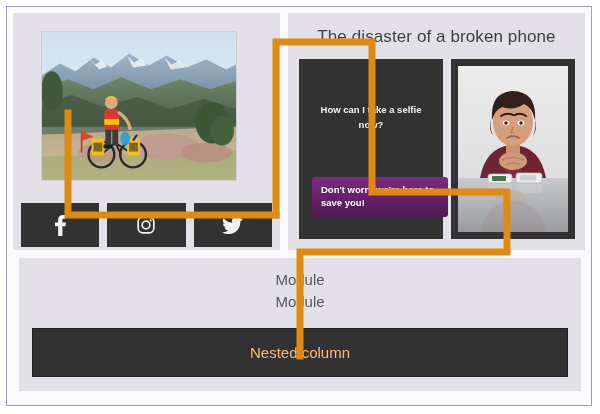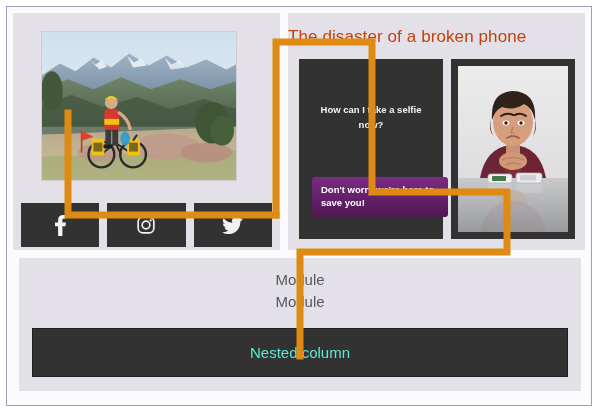--- a/index.html
+++ b/index.html
@@ -85,24 +85,24 @@
     color: #f2f2f2;
   }
   .social-tile svg { display: block; }
 
   
   .panel-heading {
     position: absolute;
     left: 0;
     top: 14px;
     width: 297px;
-    text-align: left;
+    text-align: center;
     font-size: 17px;
     font-weight: 400;
-    color: #c2410c;
+    color: #404040;
     letter-spacing: 0.1px;
     white-space: nowrap;
   }
 
   .cards {
     position: absolute;
     left: 11px;
     top: 46px;
     width: 276px;
     height: 180px;
@@ -179,21 +179,21 @@
     left: 13px;
     top: 70px;
     width: 536px;
     height: 49px;
     background: #323232;
     border: 1px solid #1d1d1d;
     box-sizing: border-box;
     display: flex;
     align-items: center;
     justify-content: center;
-    color: #5eead4;
+    color: #fdba74;
     font-size: 15px;
   }
 
   
   .connector-layer {
     position: absolute;
     left: 0;
     top: 0;
     width: 600px;
     height: 414px;

